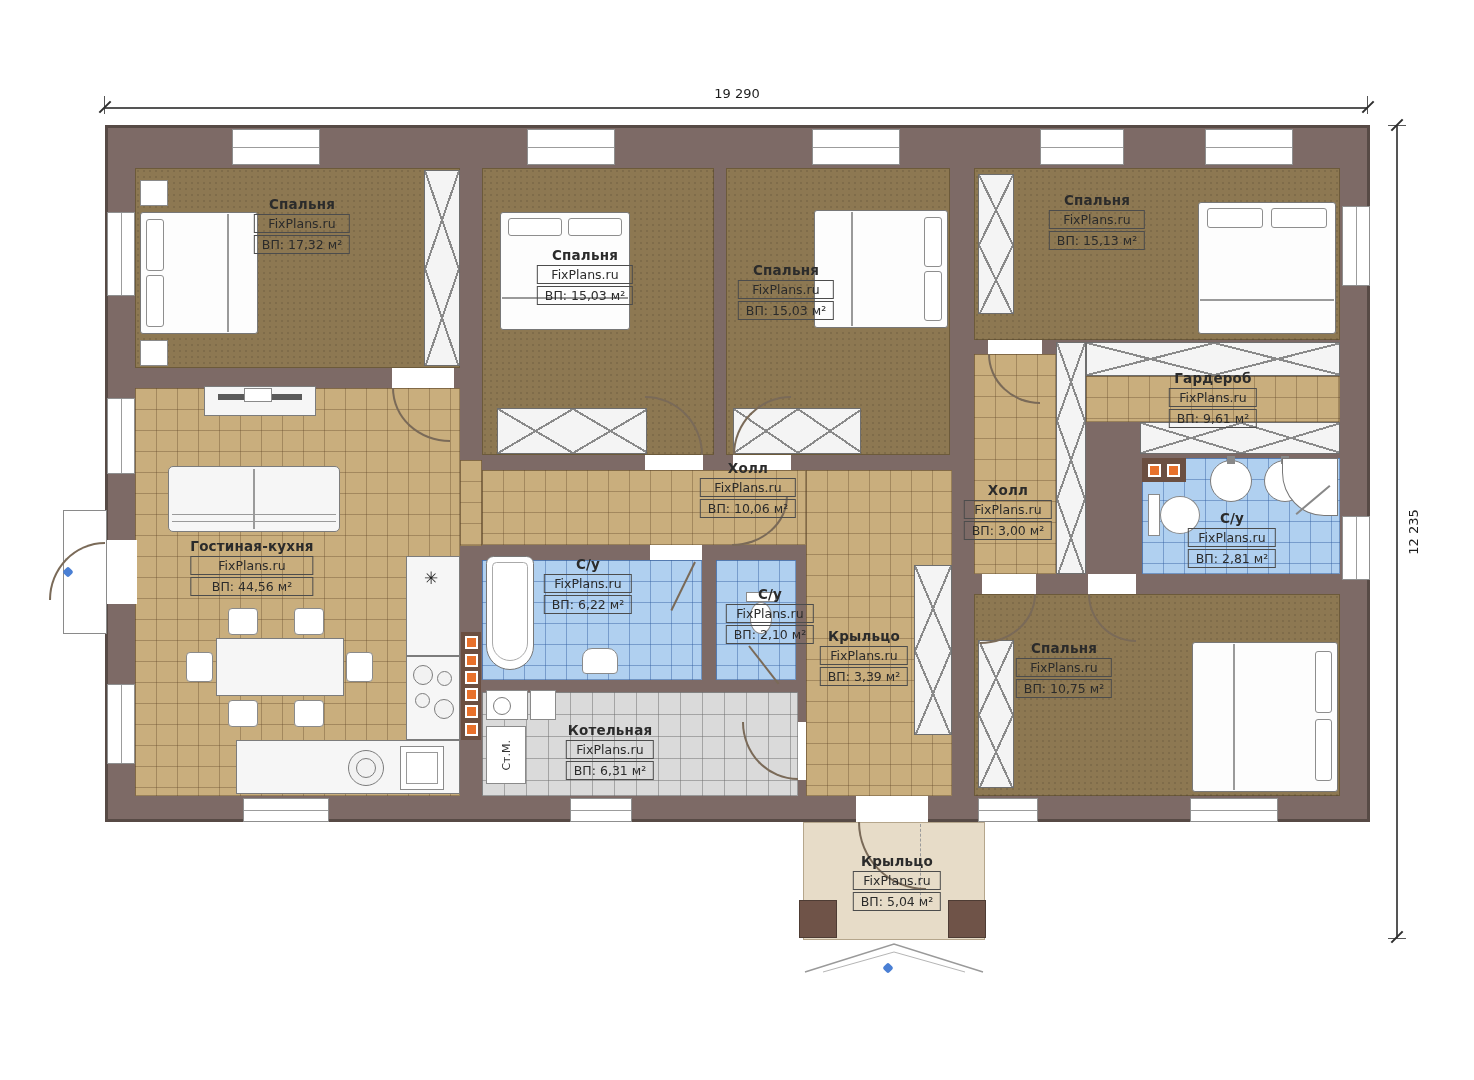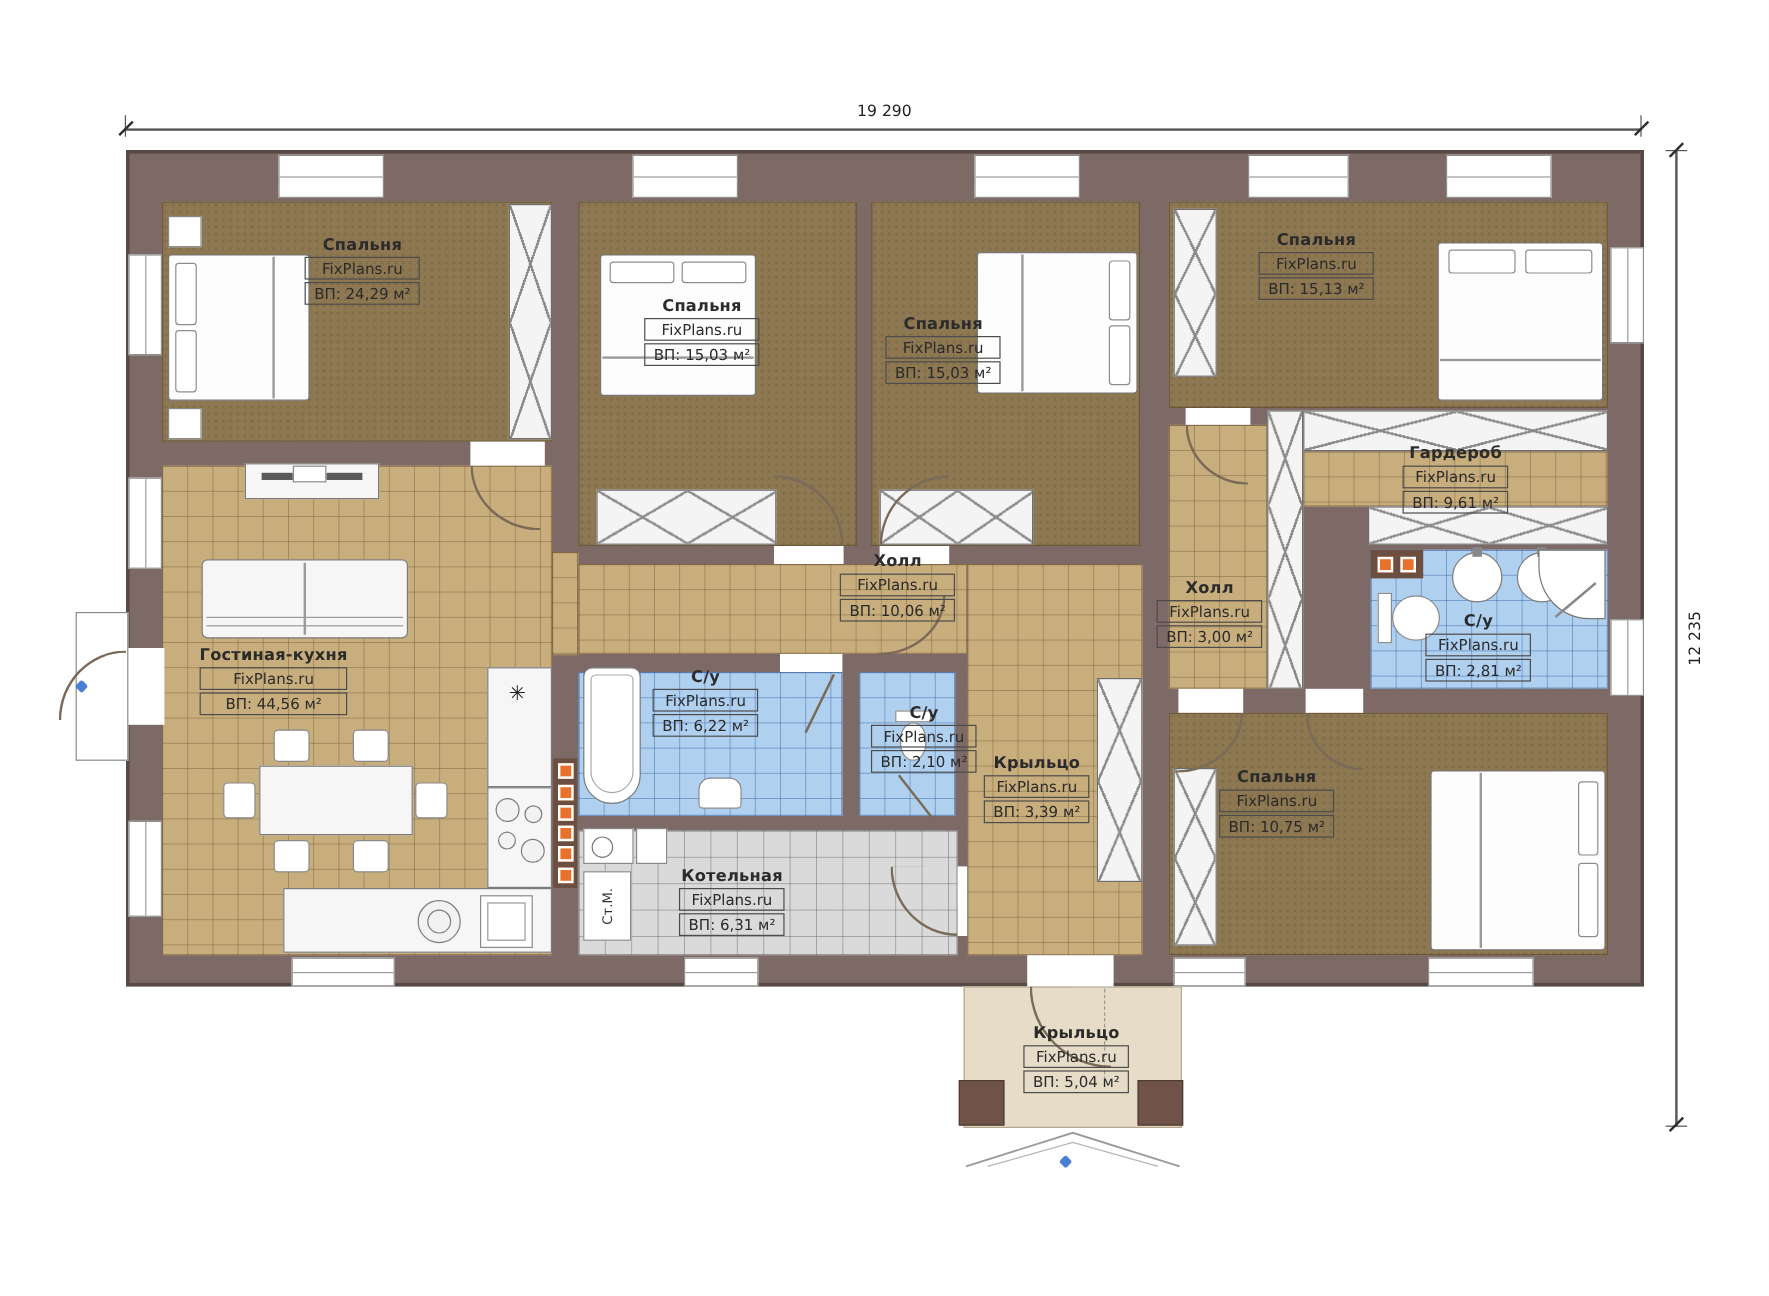--- a/index.html
+++ b/index.html
@@ -244,21 +244,21 @@
     <span class="circ" style="position:absolute;left:6px;top:6px;width:16px;height:16px;background:#fff"></span>
   </div>
   <div class="a fw2" style="left:530px;top:690px;width:26px;height:30px"></div>
   <div class="a fw2" style="left:486px;top:726px;width:40px;height:58px;display:flex;align-items:center;justify-content:center">
     <span class="stm-t">Ст.М.</span>
   </div>
 
   <div class="room-label" style="left:302px;top:196px">
     <div class="rn">Спальня</div>
     <div class="rb">FixPlans.ru</div>
-    <div class="ra">ВП: 24,29 м²</div>
+    <div class="ra">ВП: 17,32 м²</div>
   </div>
   <div class="room-label" style="left:585px;top:247px">
     <div class="rn">Спальня</div>
     <div class="rb">FixPlans.ru</div>
     <div class="ra">ВП: 15,03 м²</div>
   </div>
   <div class="room-label" style="left:786px;top:262px">
     <div class="rn">Спальня</div>
     <div class="rb">FixPlans.ru</div>
     <div class="ra">ВП: 15,03 м²</div>
@@ -281,21 +281,21 @@
   <div class="room-label" style="left:1008px;top:482px">
     <div class="rn">Холл</div>
     <div class="rb">FixPlans.ru</div>
     <div class="ra">ВП: 3,00 м²</div>
   </div>
   <div class="room-label" style="left:1232px;top:510px">
     <div class="rn">С/у</div>
     <div class="rb">FixPlans.ru</div>
     <div class="ra">ВП: 2,81 м²</div>
   </div>
-  <div class="room-label" style="left:228px;top:538px">
+  <div class="room-label" style="left:252px;top:538px">
     <div class="rn">Гостиная-кухня</div>
     <div class="rb">FixPlans.ru</div>
     <div class="ra">ВП: 44,56 м²</div>
   </div>
   <div class="room-label" style="left:588px;top:556px">
     <div class="rn">С/у</div>
     <div class="rb">FixPlans.ru</div>
     <div class="ra">ВП: 6,22 м²</div>
   </div>
   <div class="room-label" style="left:770px;top:586px">

